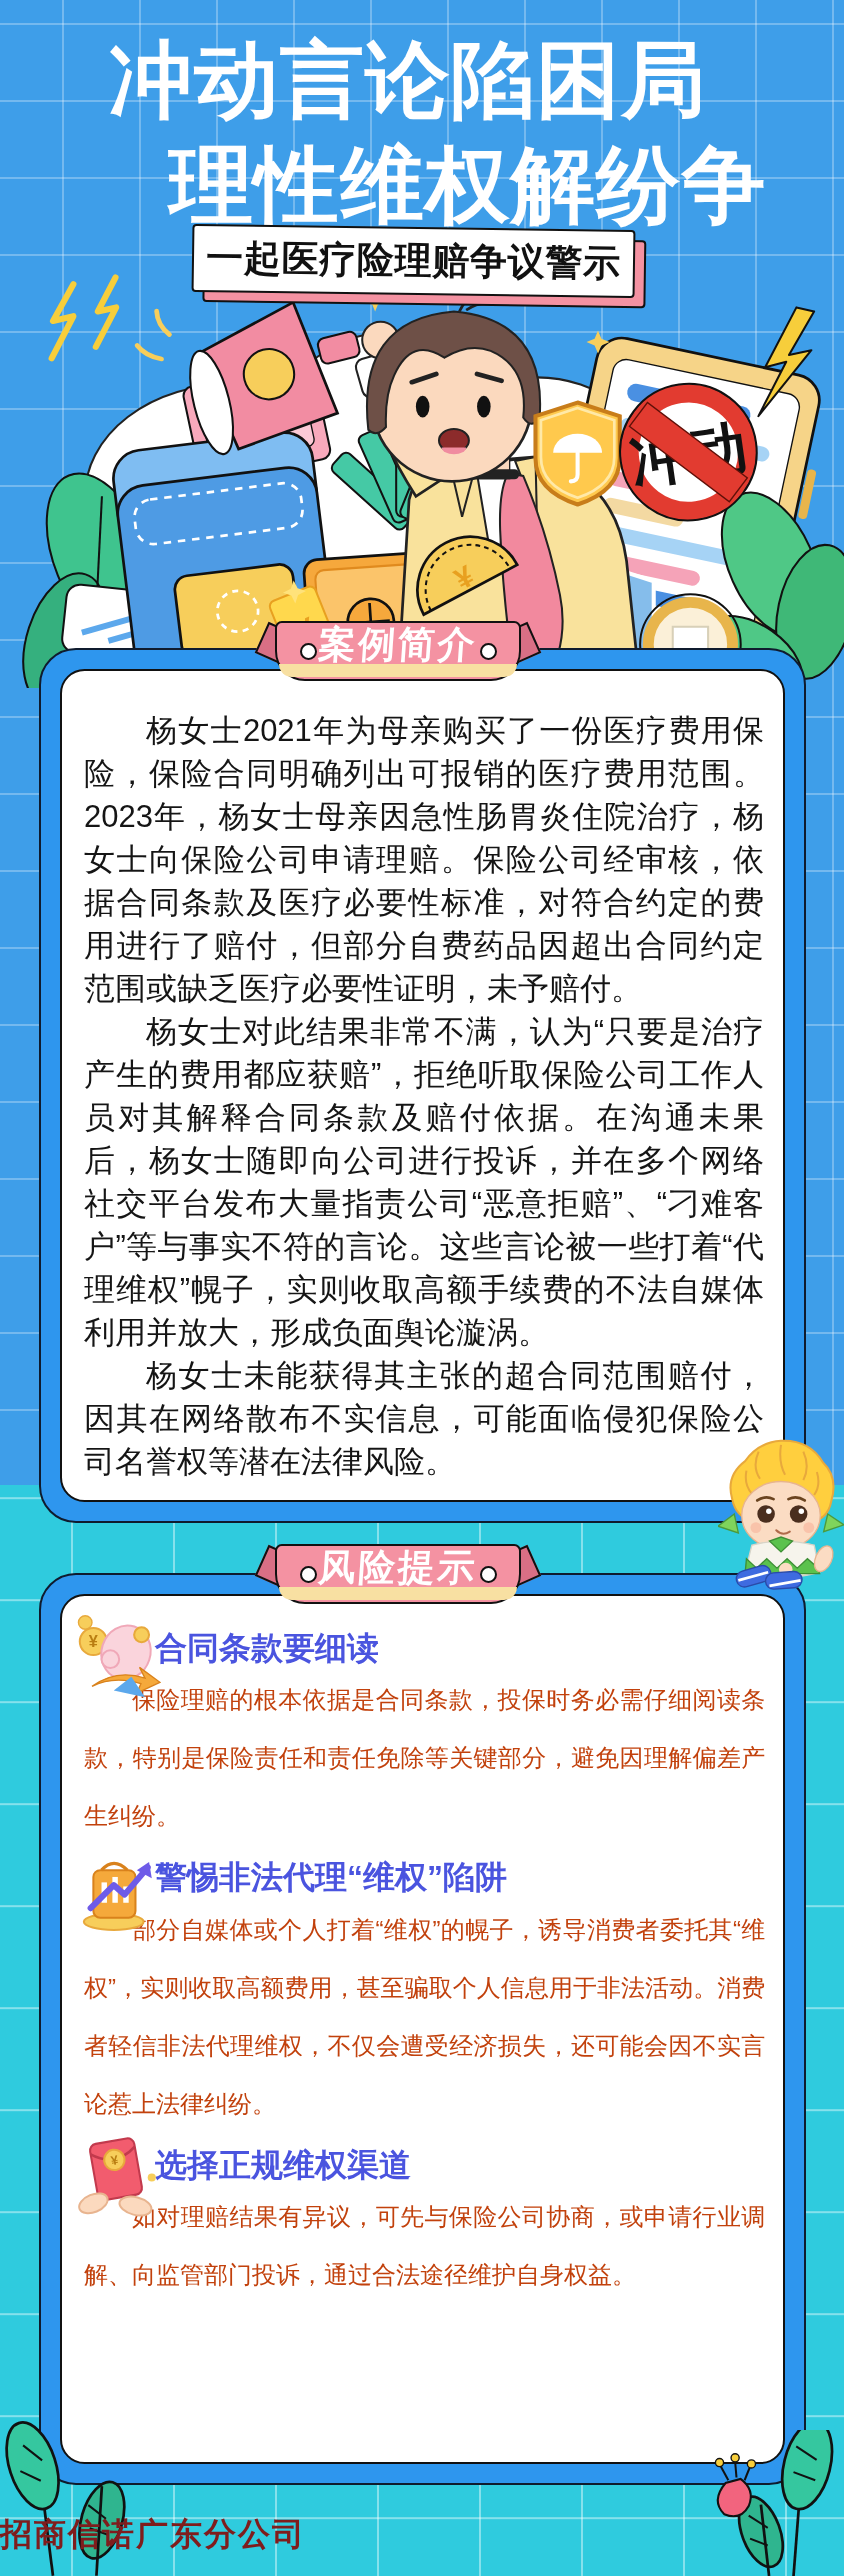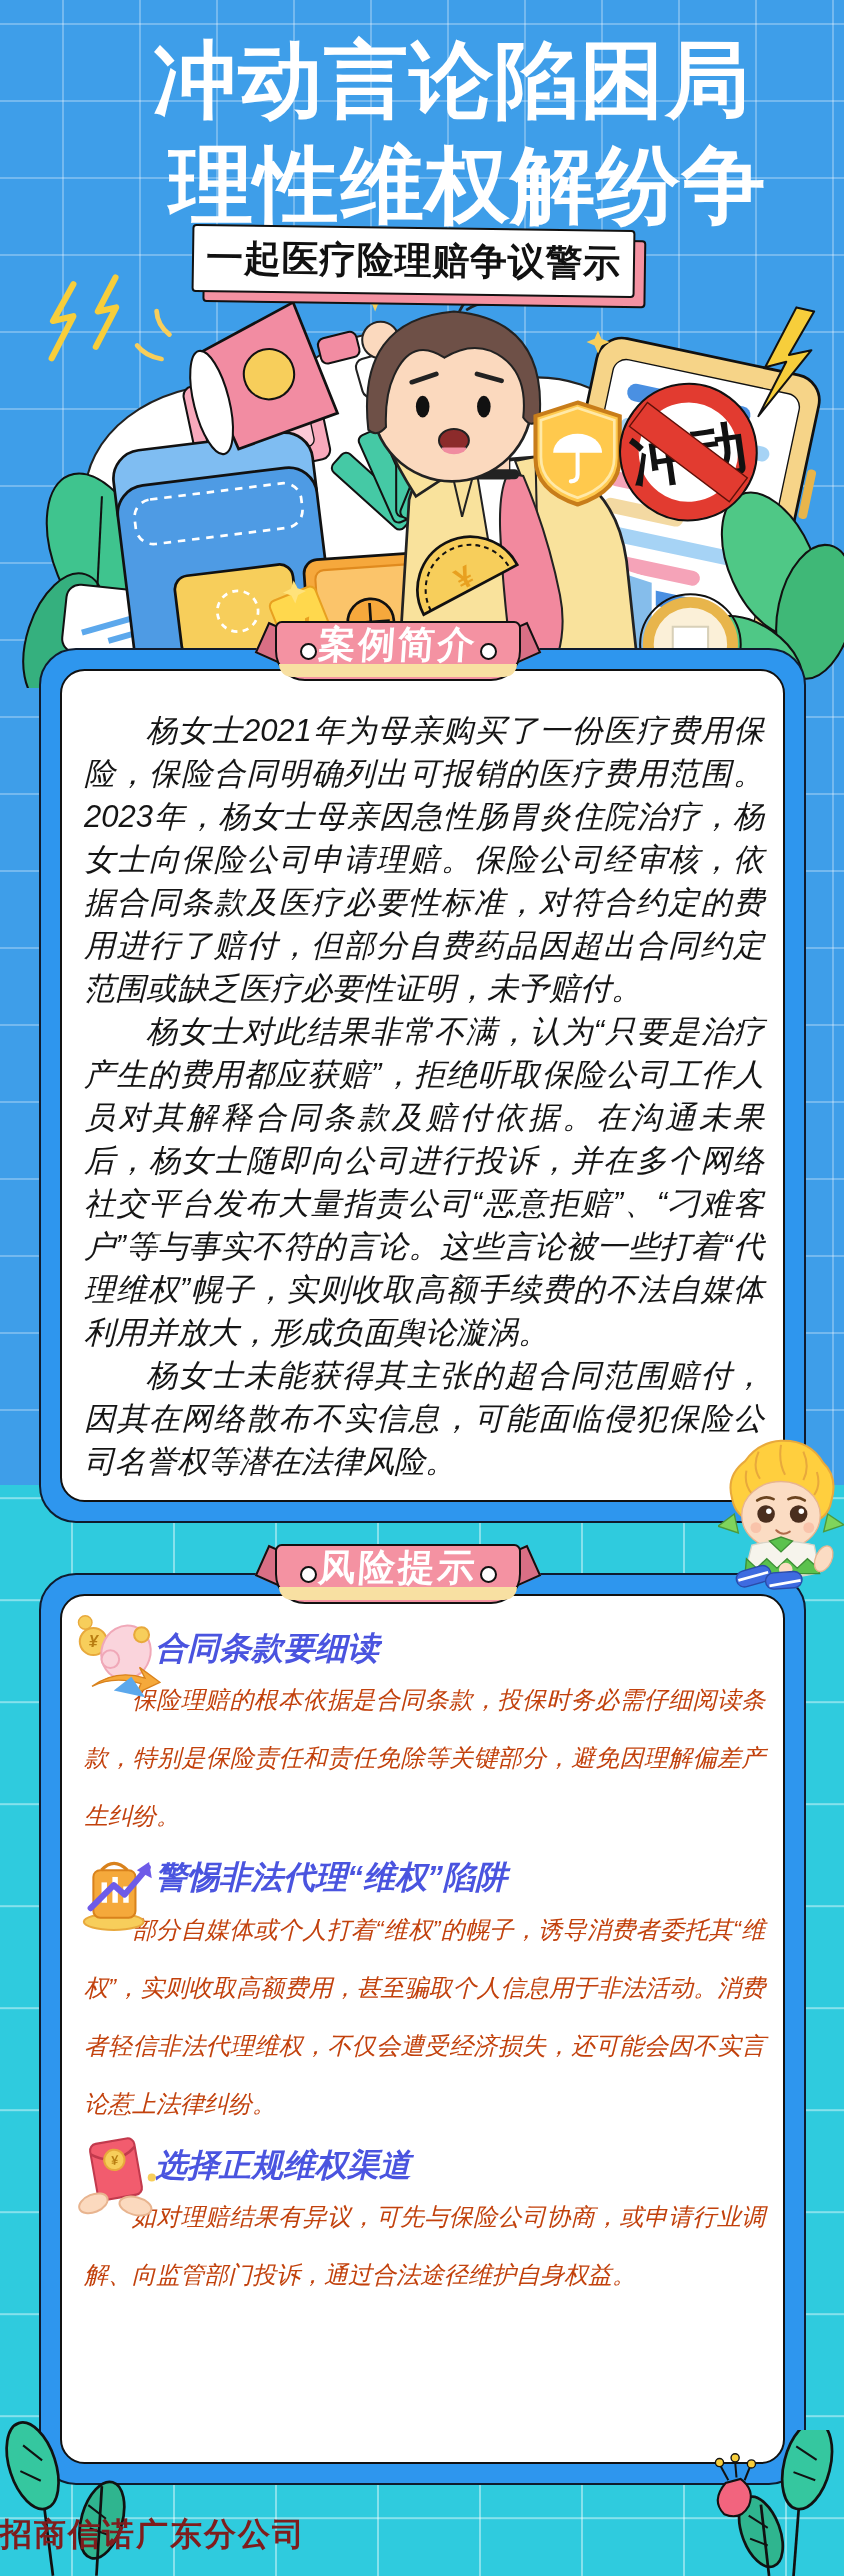--- a/index.html
+++ b/index.html
@@ -10,38 +10,38 @@
     background-image:linear-gradient(rgba(255,255,255,.28) 2px,transparent 2px),
                      linear-gradient(90deg,rgba(255,255,255,.28) 2px,transparent 2px);
     background-size:77px 77px;background-position:-15px 23px;}
   .bg-bottom{position:absolute;left:0;top:1485px;width:100%;height:1091px;background-color:#2FCBDE;
     background-image:linear-gradient(rgba(255,255,255,.42) 2px,transparent 2px),
                      linear-gradient(90deg,rgba(255,255,255,.42) 2px,transparent 2px);
     background-size:102px 102px;background-position:-31px 12.2px;}
   
   .title{position:absolute;color:#fff;font-weight:900;font-size:84px;line-height:1;
          white-space:nowrap;letter-spacing:1.4px;z-index:3;}
-  .title.l1{top:38px;left:408px;transform:translateX(-50%);margin-left:44px;}
+  .title.l1{top:38px;left:408px;transform:translateX(-50%);}
   .title.l2{top:143px;left:468px;transform:translateX(-50%);}
   
   .banner-wrap{position:absolute;left:192px;top:227px;width:443px;height:68px;transform:rotate(.8deg);z-index:3;}
   .banner-shadow{position:absolute;left:11px;top:9.5px;width:100%;height:100%;background:#F492A2;
                  border:2.7px solid #111;border-radius:4.1px;box-sizing:border-box;}
   .banner-box{position:absolute;left:0;top:0;width:100%;height:100%;background:#fff;border:2.7px solid #111;
               border-radius:4.1px;box-sizing:border-box;display:flex;align-items:center;justify-content:center;
               font-size:37px;font-weight:700;color:#111;letter-spacing:0.7px;}
   
   .illu{position:absolute;left:0;top:272px;width:844px;height:416px;z-index:1;}
   
   .card{position:absolute;left:39px;width:767px;background:#2E96EE;border:2.7px solid #0F1B2E;
         border-radius:37px;box-sizing:border-box;z-index:2;}
   .card1{top:648px;height:875px;}
   .card2{top:1573px;height:912px;}
   .card-inner{position:absolute;left:19px;right:19px;top:19px;bottom:19px;background:#fff;
-              border:2.7px solid #111;border-radius:24.5px;box-sizing:border-box;overflow:hidden;font-style:italic;}
+              border:2.7px solid #111;border-radius:24.5px;box-sizing:border-box;overflow:hidden;}
   .case-text{padding:38px 19px 6.8px 22px;}
   .case-text p{margin:0;text-indent:2em;font-size:31px;line-height:43px;color:#151515;text-align:justify;}
   .tips{padding:31px 17.7px 6.8px 22px;}
   .tip{position:relative;margin-bottom:11px;}
   .tip-icon{position:absolute;left:-11px;top:-13.6px;width:91px;height:91px;}
   .tip-heading{margin-left:71px;font-size:32px;font-weight:700;color:#4A54DF;line-height:43px;}
   .tip-body{margin:1.4px 0 0 0;text-indent:2em;font-size:24px;line-height:58px;color:#c2410c;text-align:justify;}
   
   .ribbon{position:absolute;width:246px;height:60px;z-index:5;}
   .ribbon1{left:275px;top:621px;}

